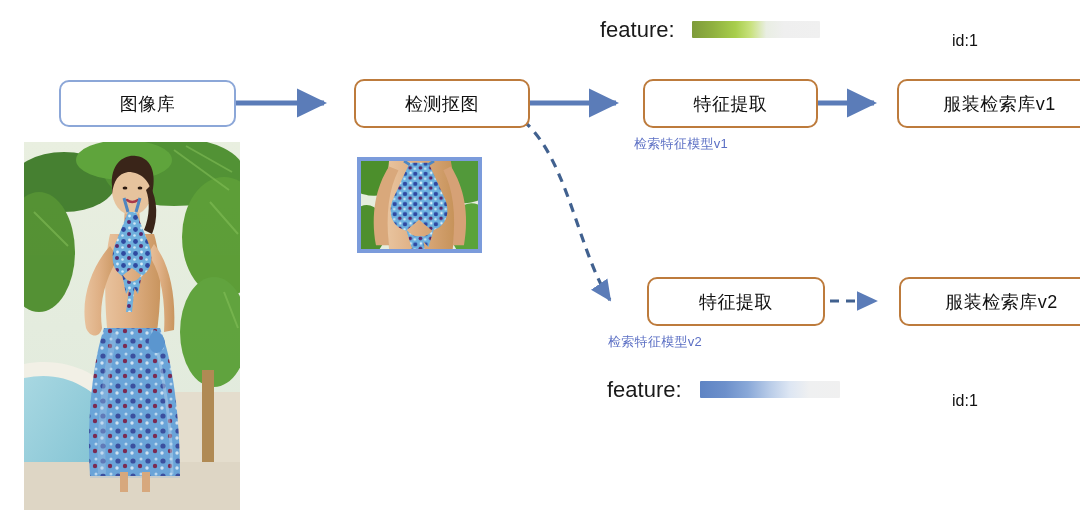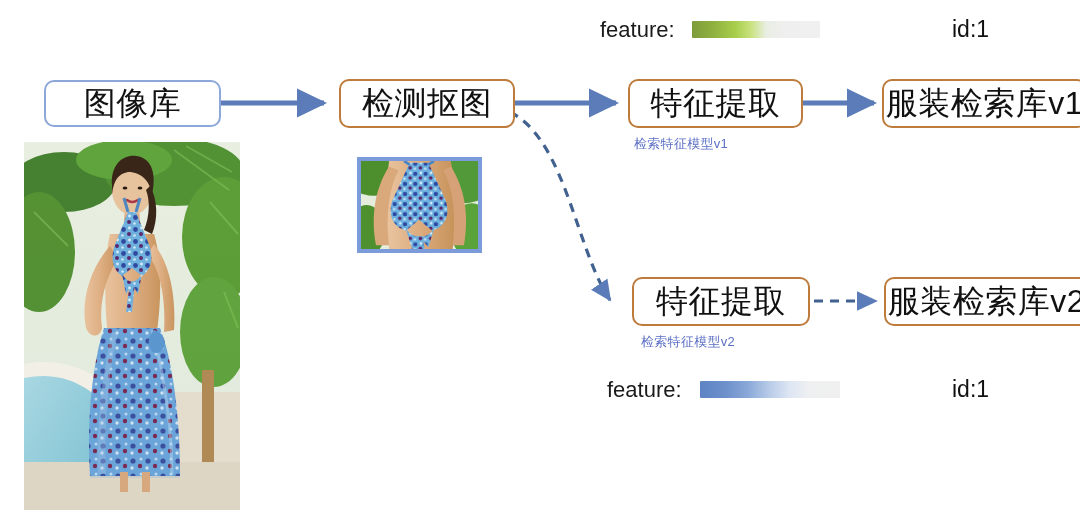--- a/index.html
+++ b/index.html
@@ -20,24 +20,25 @@
   
   .node {
     position: absolute;
     box-sizing: border-box;
     display: flex;
     align-items: center;
     justify-content: center;
     border-radius: 10px;
     background: #ffffff;
     color: #111111;
-    font-size: 32px;
+    font-size: 18px;
     font-weight: 400;
     letter-spacing: 0.5px;
     white-space: nowrap;
+    margin-left: 15px;
   }
   .node.blue   { border: 2.5px solid #8CA7D8; }
   .node.orange { border: 2.5px solid #BD7B3C; }
 
   
   .model-caption {
     position: absolute;
     font-size: 13px;
     color: #5B6FC4;
     white-space: nowrap;
@@ -71,23 +72,24 @@
       #5e84c4 0%,
       #6d90cb 18%,
       #89a8d8 34%,
       #b9cce8 50%,
       #dde6f3 64%,
       #eff0f1 78%,
       #f0f0f0 100%);
   }
   .id-label {
     position: absolute;
-    font-size: 23px;
+    font-size: 16px;
     color: #111111;
     white-space: nowrap;
+    margin-top: 16px;
   }
 
   
   .photo {
     position: absolute;
     overflow: hidden;
     background: #cfe3ea;
   }
   .photo.thumb {
     border: 4px solid #7B9BDB;
@@ -140,21 +142,21 @@
   <div class="node orange" style="left:628px; top:79px; width:175px; height:49px;">特征提取</div>
 
   <div class="node orange" style="left:882px; top:79px; width:205px; height:49px;">服装检索库v1</div>
 
   <div class="node orange" style="left:632px; top:277px; width:178px; height:49px;">特征提取</div>
 
   <div class="node orange" style="left:884px; top:277px; width:205px; height:49px;">服装检索库v2</div>
 
   <div class="model-caption" style="left:634px; top:135px;">检索特征模型v1</div>
 
-  <div class="model-caption" style="left:641px; top:333px;">检索特征模型v2</div>
+  <div class="model-caption" style="left:608px; top:333px;">检索特征模型v2</div>
 
   <div class="feature-label" style="left:607px; top:377px;">feature:</div>
   <div class="feature-bar blue" style="left:700px; top:381px; width:140px;"></div>
   <div class="id-label" style="left:952px; top:376px;">id:1</div>
 
   <div class="photo" style="left:24px; top:142px; width:216px; height:368px;">
     <svg viewBox="0 0 216 368" preserveAspectRatio="none">
       <defs>
         <linearGradient id="skyG" x1="0" y1="0" x2="0" y2="1">
           <stop offset="0" stop-color="#e9efe0"></stop>

